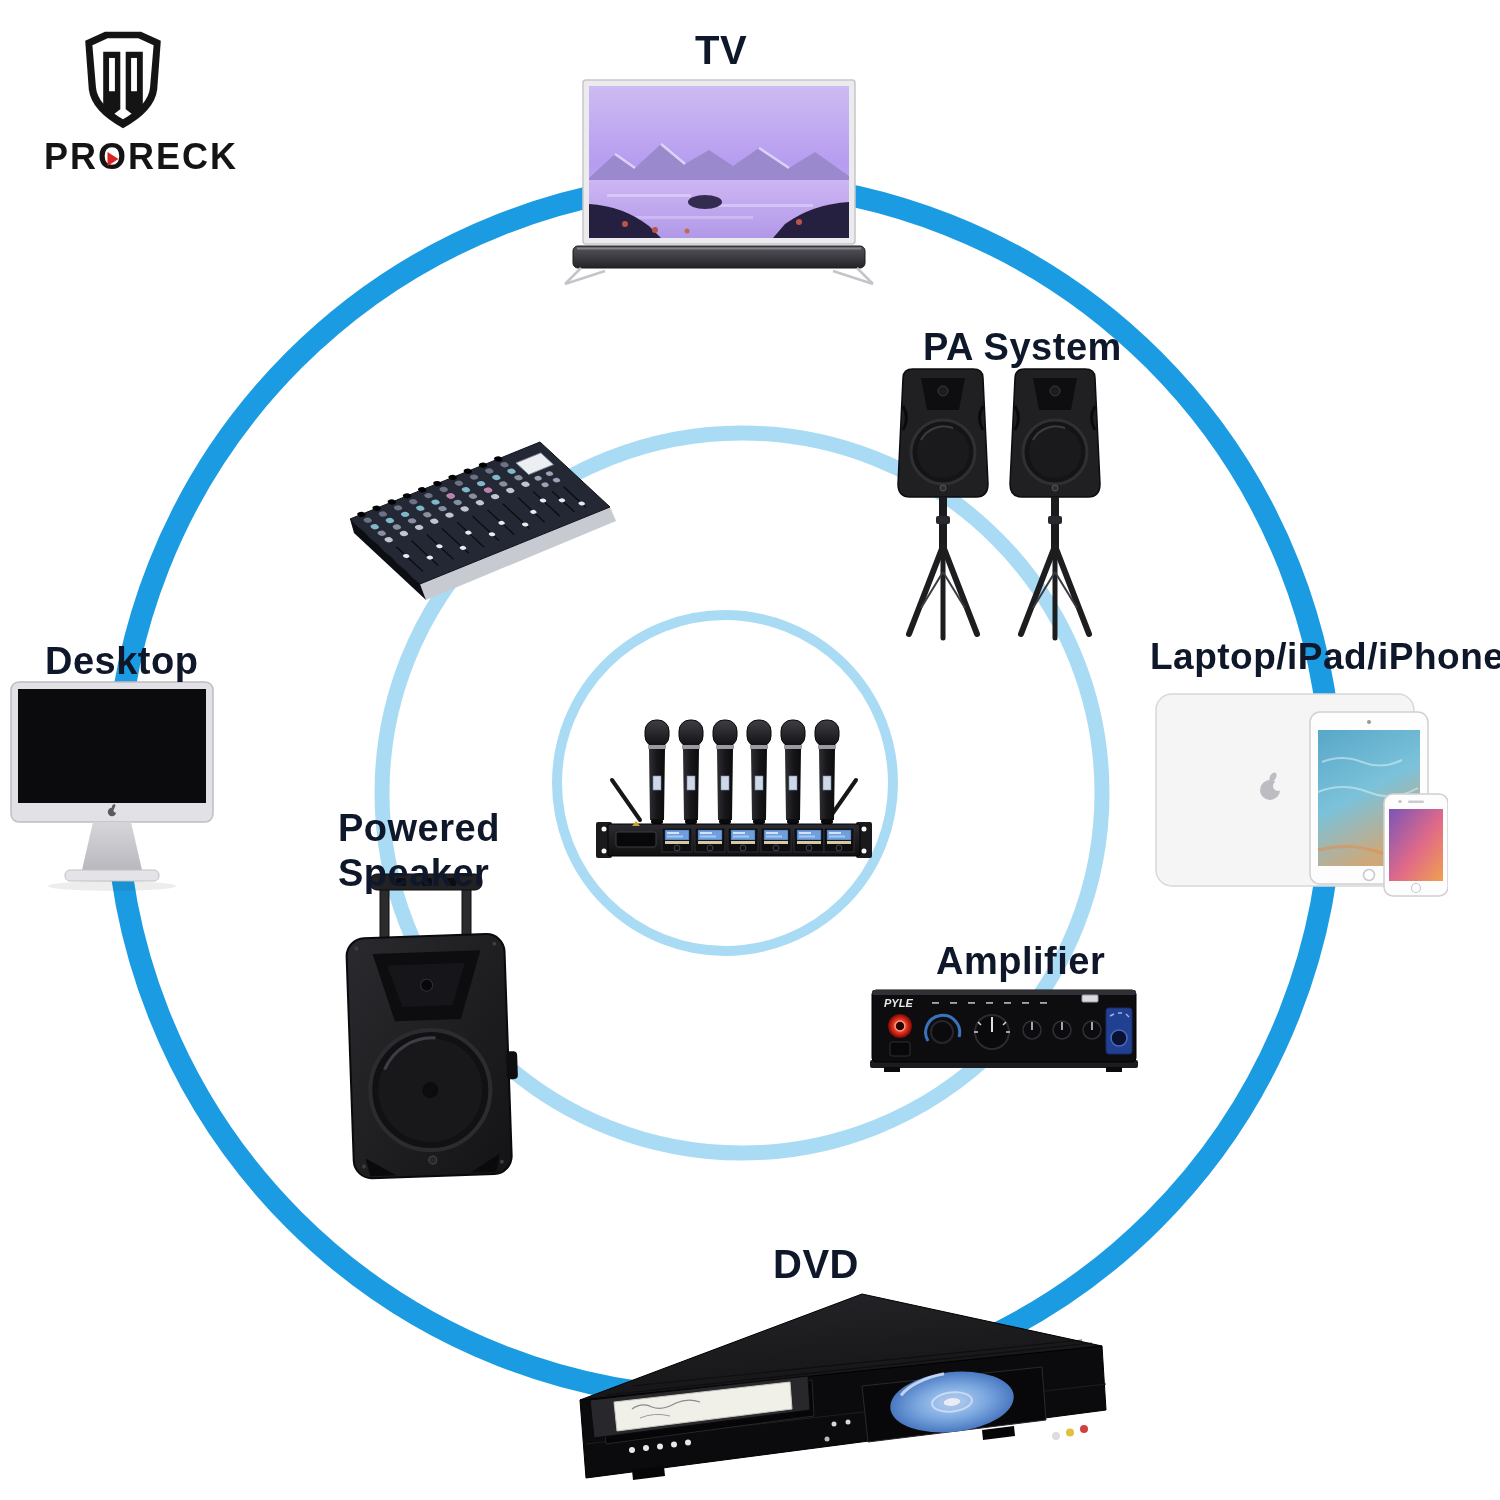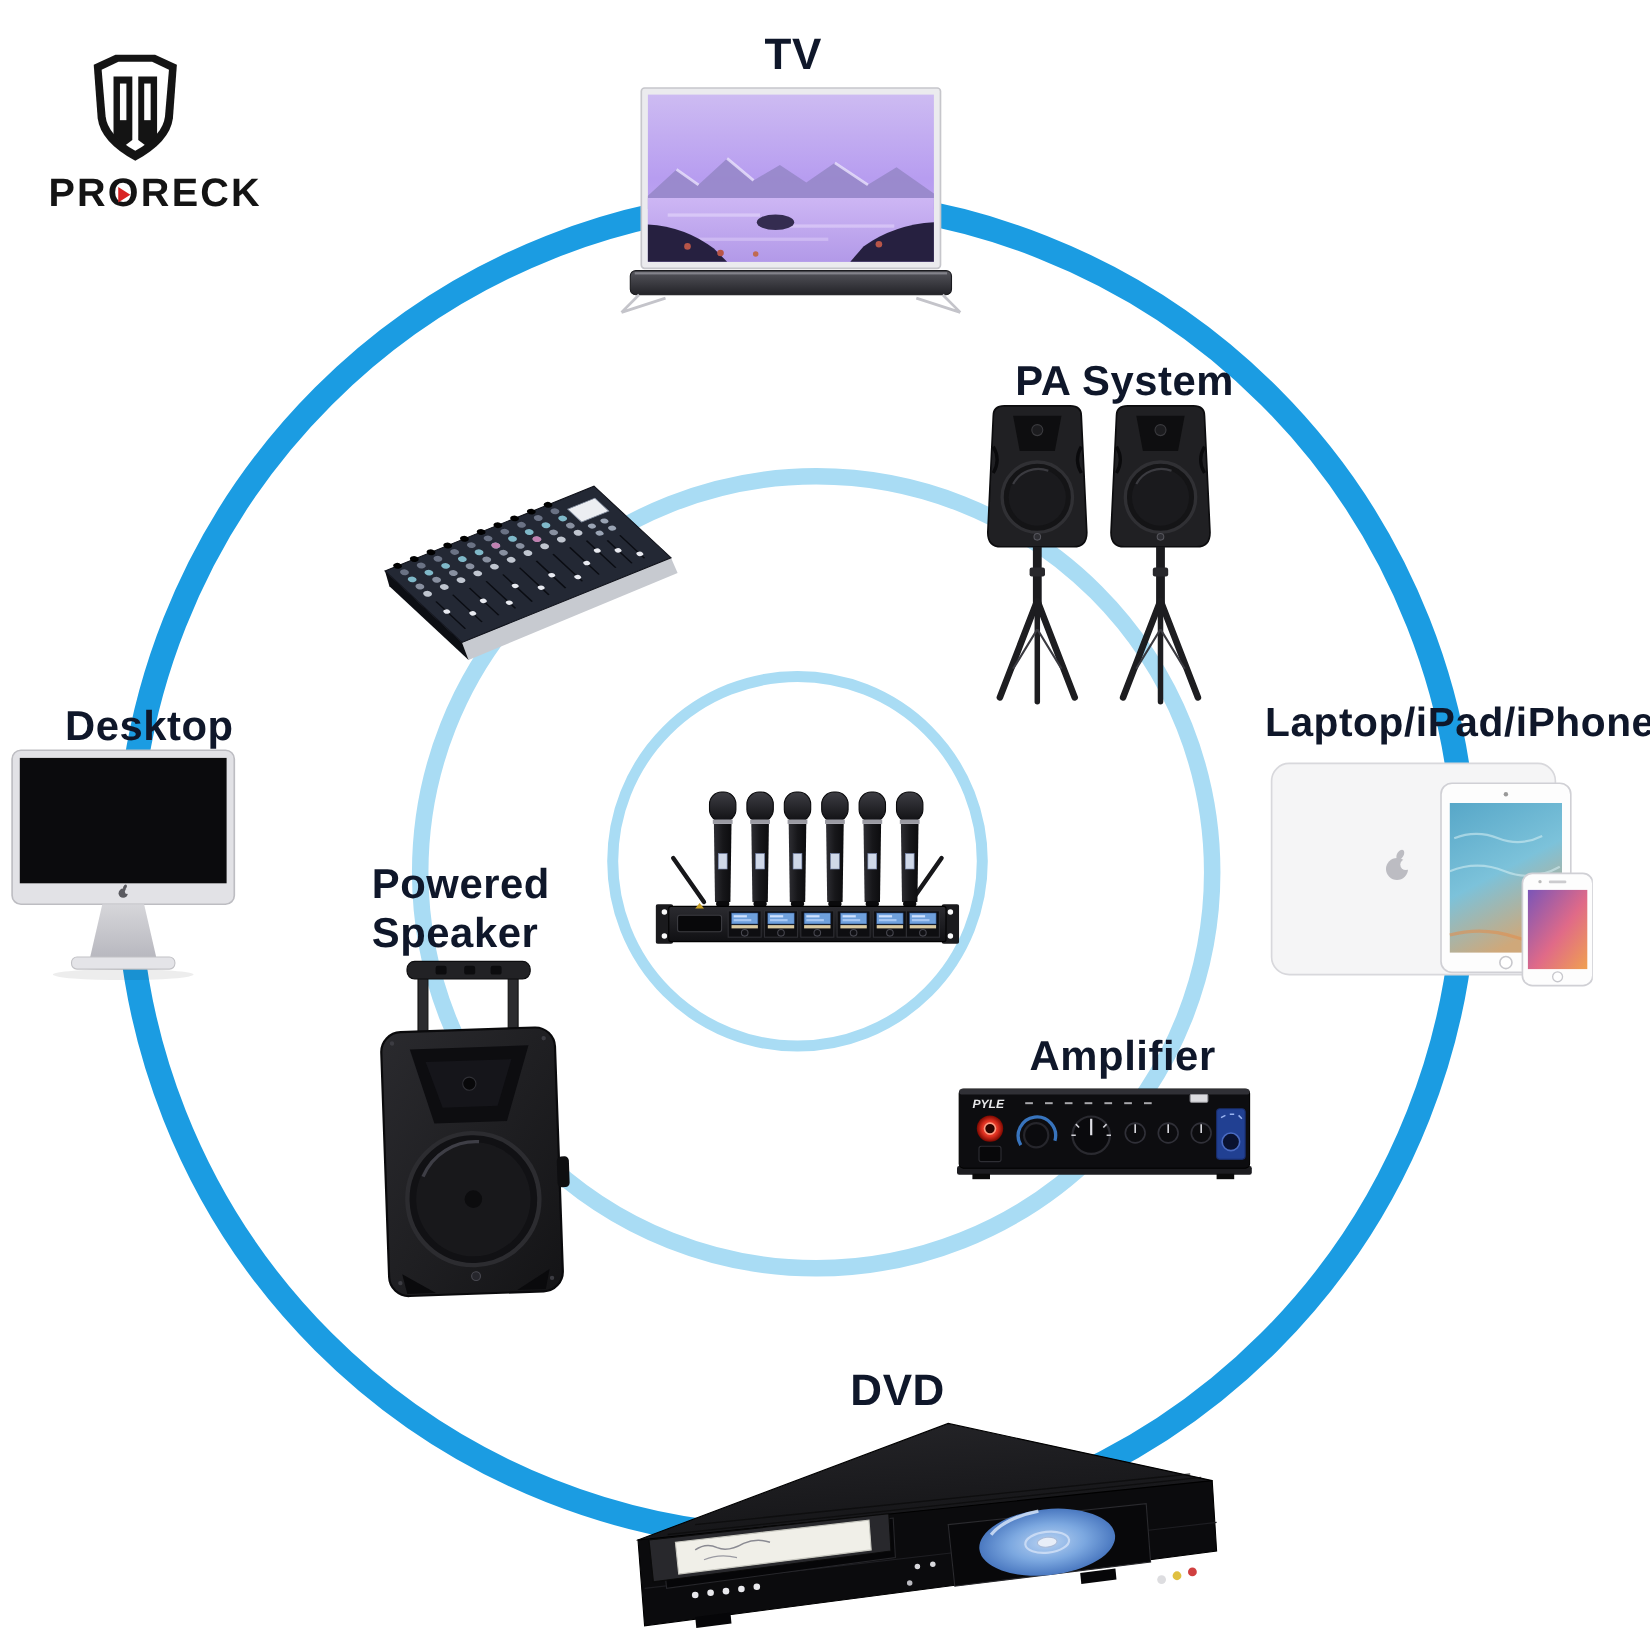--- a/index.html
+++ b/index.html
@@ -2,22 +2,22 @@
 <html><head>
 <meta charset="utf-8">
 <style>
   html,body{margin:0;padding:0;background:#fff;}
   #canvas{position:relative;width:1500px;height:1500px;background:#fff;overflow:hidden;
           font-family:"Liberation Sans",sans-serif;}
   .rings{position:absolute;left:0;top:0;z-index:1;}
   .dev{position:absolute;z-index:2;}
   .label{position:absolute;z-index:3;font-weight:bold;font-size:38px;color:#0f172a;
          white-space:nowrap;letter-spacing:0.5px;}
-  .label.two-line{line-height:45px;}
-  #logo{position:absolute;left:40px;top:42px;width:240px;height:160px;z-index:3;}
+  .label.two-line{line-height:45px;margin-top:24px;}
+  #logo{position:absolute;left:40px;top:24px;width:240px;height:160px;z-index:3;}
   #logo .shield{position:absolute;left:38px;top:4px;}
   .brand{position:absolute;left:4px;top:112px;font-weight:bold;font-size:36px;color:#161616;
          letter-spacing:2px;white-space:nowrap;color:#141414;}
   .brand-o{position:relative;display:inline-block;}
   .brand-o .tri{position:absolute;left:50%;top:54%;transform:translate(-50%,-50%);
       width:0;height:0;border-top:7px solid transparent;border-bottom:7px solid transparent;
       border-left:11px solid #d92323;}
 </style>
 </head>
 <body>
@@ -369,21 +369,21 @@
     <circle cx="265" cy="157" r="2.5" fill="#babac0"></circle>
     <circle cx="494" cy="154" r="4" fill="#dddde0"></circle>
       <circle cx="508" cy="150.5" r="4" fill="#e0c040"></circle>
     <circle cx="522" cy="147" r="4" fill="#d04040"></circle>
     <polygon points="70,188 102,184 103,194 71,198" fill="#060608"></polygon>
     <polygon points="420,148 452,144 453,154 421,158" fill="#060608"></polygon>
   </svg>
 
   <div class="label" style="left:695px;top:28px;font-size:40px">TV</div>
   <div class="label" style="left:923px;top:326px">PA System</div>
-  <div class="label" style="left:59px;top:640px">Desktop</div>
+  <div class="label" style="left:45px;top:640px">Desktop</div>
   <div class="label" style="left:1150px;top:636px;font-size:37px">Laptop/iPad/iPhone</div>
   <div class="label two-line" style="left:338px;top:782px">
     <div>Powered</div>
     <div>Speaker</div>
   </div>
   <div class="label" style="left:936px;top:940px">Amplifier</div>
   <div class="label" style="left:773px;top:1242px;font-size:40px">DVD</div>
 
 </div>
 

